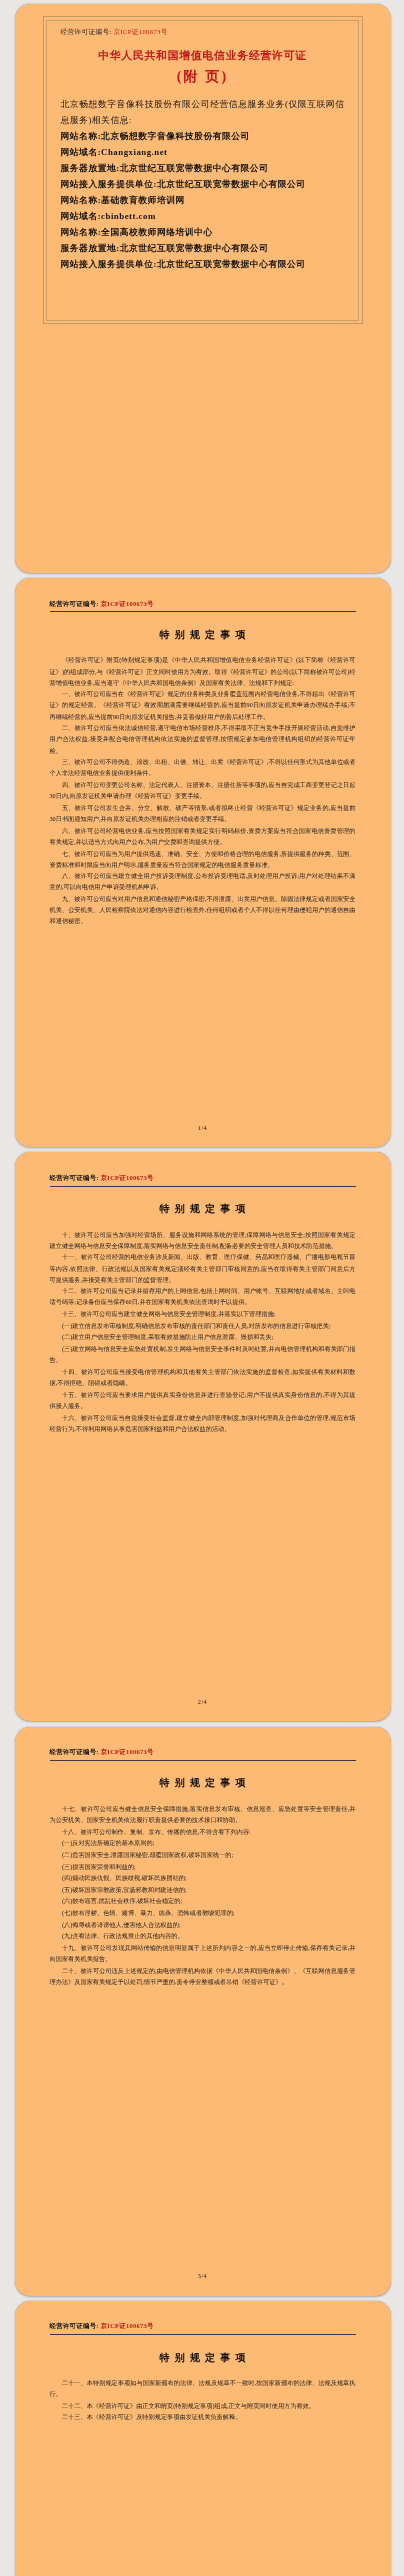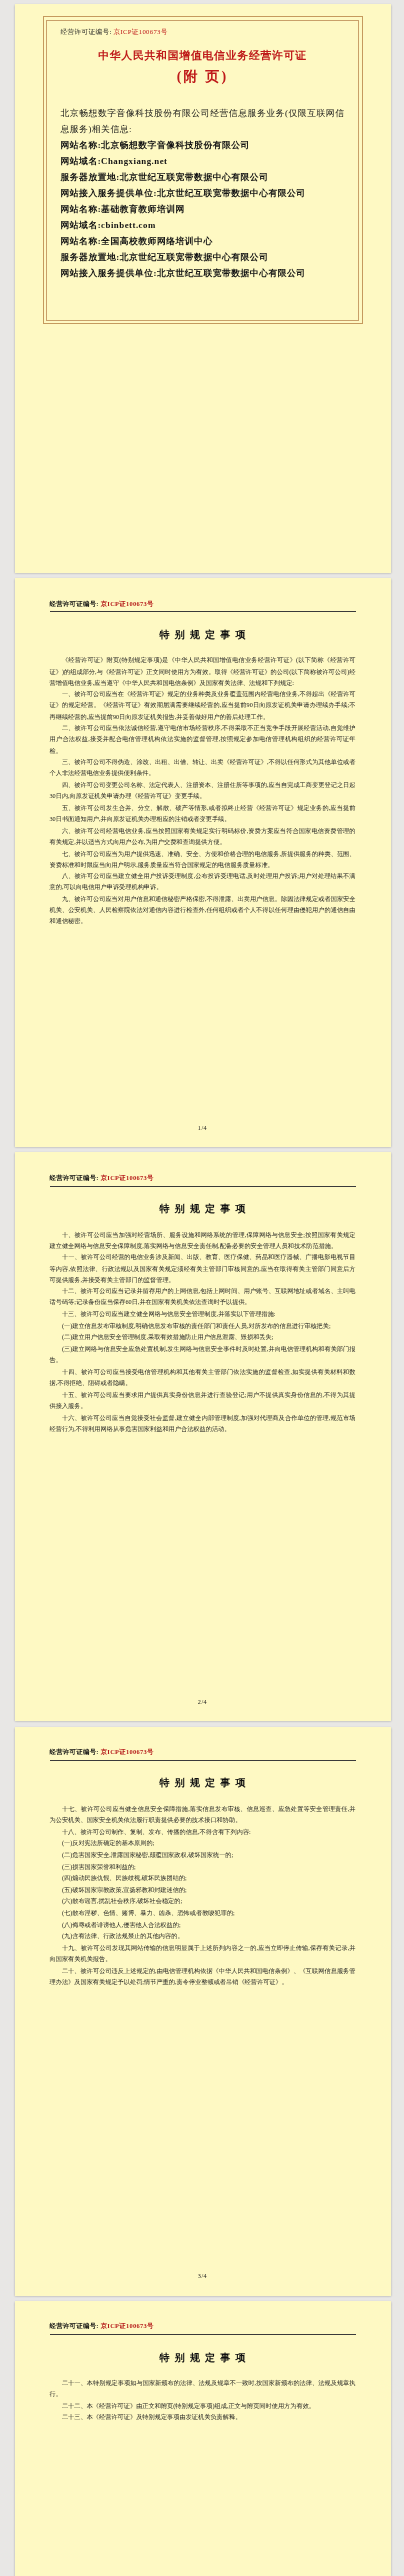--- a/index.html
+++ b/index.html
@@ -4,25 +4,26 @@
 <style>
   * { margin:0; padding:0; box-sizing:border-box; }
   html,body { background:#e8e7e5; }
   body {
     font-family:"Liberation Serif","DejaVu Serif",serif;
     padding:4.1px 0 3.1px;
     width:405px;
   }
   .page {
     width:376px; height:569px;
-    background:#fef9c3;
+    background:#fdba74;
     margin:0 auto 5.2px;
     position:relative;
     box-shadow:0 0.5px 2.1px rgba(0,0,0,.28), 0 0 0.5px rgba(0,0,0,.2);
     overflow:hidden;
+    border-radius:15px;
   }
 
   
   .cert-frame {
     position:absolute; top:12.4px; left:28px; right:28px; height:308px;
     border:1.5px solid #c59a5e;
   }
   .cert-frame::after {
     content:""; position:absolute; inset:2.1px;
     border:0.5px solid #c9a069; pointer-events:none;
@@ -32,21 +33,21 @@
   .cert-header .num { color:#bf1a1a; }
   .cert-title {
     margin-top:11.3px; text-align:center;
     font-size:10.8px; font-weight:bold; color:#bf1a1a; letter-spacing:0.8px;
   }
   .cert-subtitle {
     margin-top:5.2px; text-align:center;
     font-size:14px; font-weight:bold; color:#bf1a1a; letter-spacing:2.1px;
   }
   .cert-body {
-    margin-top:19px;
+    margin-top:10px;
     font-size:8.8px; line-height:1.82; letter-spacing:0.5px;
     color:#141414; text-align:justify;
   }
   .cert-line { text-align:justify;font-weight:bold; }
 
   
   .prov-inner { position:absolute; inset:0; padding:21.6px 35px 0; }
   .prov-header {
     font-size:6.4px; font-weight:bold; color:#101010;
     letter-spacing:0.3px; padding-bottom:2.6px;

